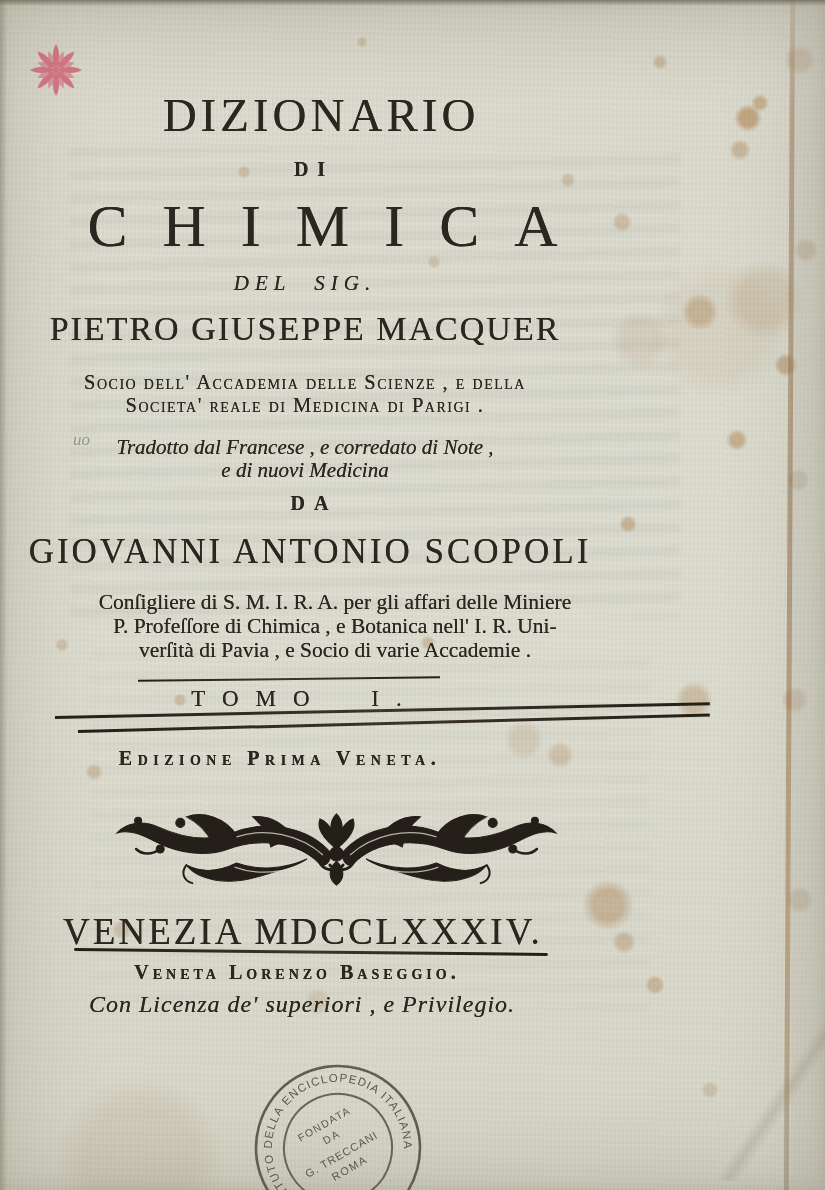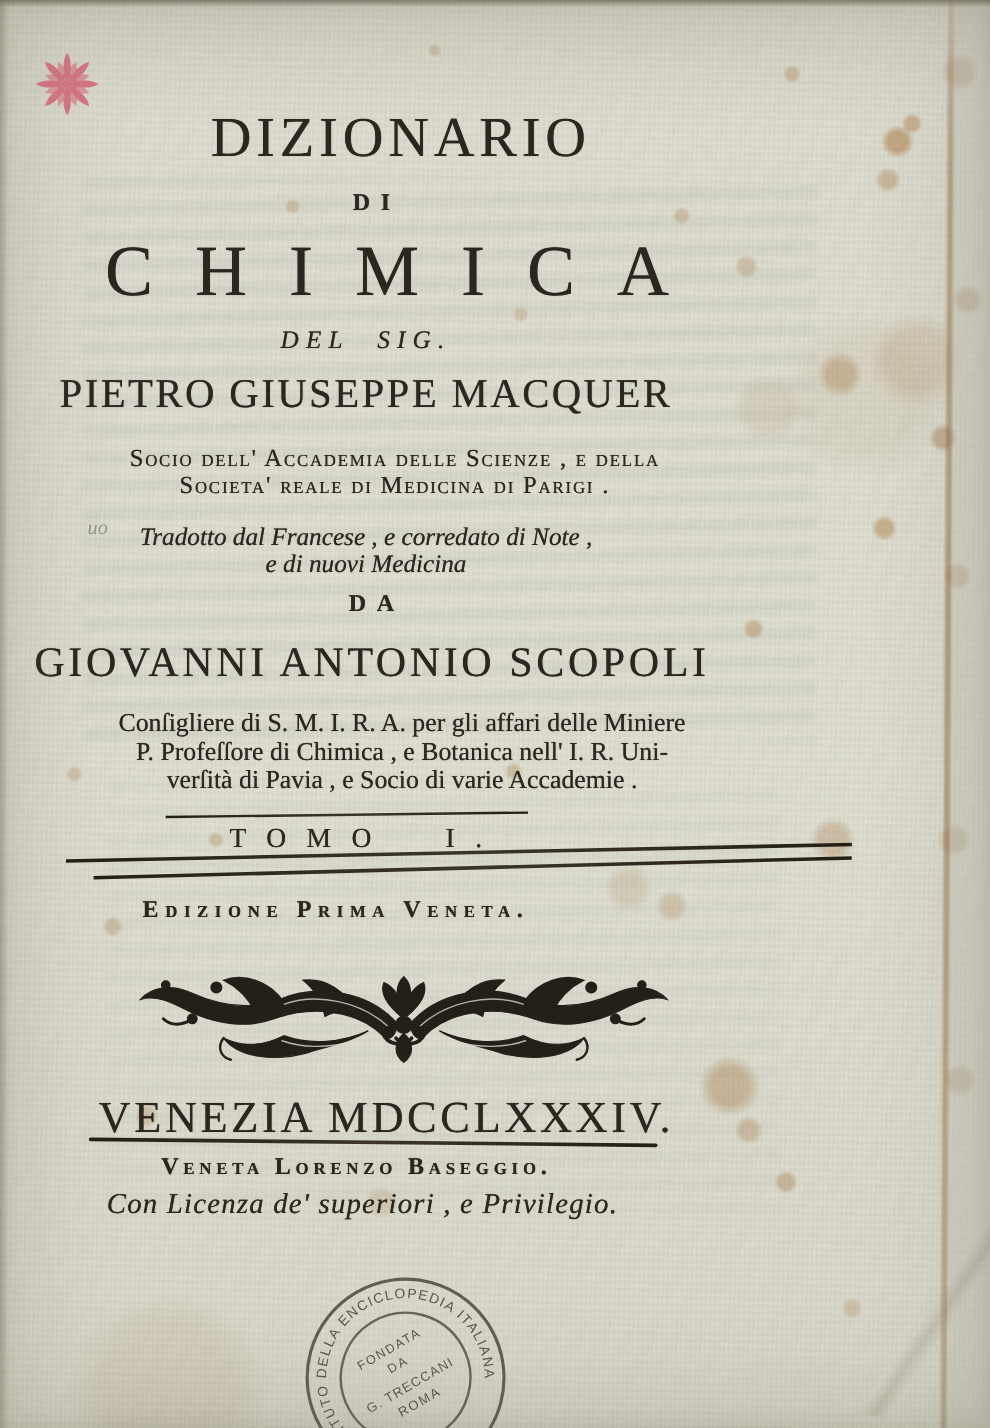--- a/index.html
+++ b/index.html
@@ -75,38 +75,38 @@
   .ghost{position:absolute;pointer-events:none;z-index:1;filter:blur(2px);
     background:repeating-linear-gradient(178.5deg, rgba(104,120,116,.065) 0 9px, rgba(216,215,202,0) 9px 23px);}
   .ghost.g1{left:70px;top:148px;width:610px;height:470px;}
   .ghost.g2{left:90px;top:650px;width:560px;height:360px;opacity:.55;}
   .margin-mark{position:absolute;left:36px;top:430px;z-index:2;font-style:italic;font-size:17px;
     color:rgba(92,98,92,.55);filter:blur(.4px);margin-left:37px;}
   
   .t{position:absolute;z-index:3;white-space:nowrap;text-align:center;color:#2b261f;
      text-shadow:0 0 .6px rgba(43,38,31,.85);}
   .cw{left:0;width:610px;}           
-  .title1{top:88px;font-size:47px;letter-spacing:4px;padding-left:16px;margin-left:13px;}
+  .title1{top:88px;font-size:47px;letter-spacing:4px;padding-left:16px;}
   .title2{top:158px;font-size:20px;letter-spacing:9px;padding-left:9px;font-weight:bold;}
   .title3{top:192px;font-size:60px;letter-spacing:35px;padding-left:35px;}
   .delsig{top:271px;font-size:21px;font-style:italic;letter-spacing:6px;word-spacing:12px;padding-left:0;}
   .author{top:310px;font-size:34px;letter-spacing:2px;}
-  .authtitles{top:371px;font-size:20.5px;line-height:23px;font-variant:small-caps;letter-spacing:1.5px;padding-left:24px;}
+  .authtitles{top:371px;font-size:20.5px;line-height:23px;font-variant:small-caps;letter-spacing:1.5px;}
   .trad{top:436px;font-size:21px;font-style:italic;line-height:23px;}
   .da{top:492px;font-size:20px;letter-spacing:9px;padding-left:9px;font-weight:bold;}
   .translator{top:532px;font-size:35px;letter-spacing:3px;left:5px;}
   .transtitles{top:590px;font-size:21.5px;line-height:24px;left:0;width:670px;}
   .rule{position:absolute;z-index:3;background:linear-gradient(90deg,#241f17,#3b342a,#241f17);}
   .rule-short{left:138px;top:678px;width:302px;height:2px;transform:rotate(-.7deg);}
   .tomo{top:686px;left:0;width:576px;font-size:23px;letter-spacing:17px;word-spacing:22px;padding-left:17px;}
   .rule-a{left:55px;top:716px;width:655px;height:3px;transform:rotate(-1.2deg);transform-origin:left center;}
   .rule-b{left:78px;top:730px;width:632px;height:2.5px;transform:rotate(-1.5deg);transform-origin:left center;}
   .edizione{top:747px;left:0;width:560px;font-size:20px;font-variant:small-caps;letter-spacing:5.5px;font-weight:bold;}
   .ornament{position:absolute;left:113px;top:810px;width:447px;height:80px;z-index:3;}
-  .venezia{top:910px;left:0;width:606px;font-size:37px;letter-spacing:3px;padding-left:19px;}
+  .venezia{top:910px;left:0;width:606px;font-size:37px;letter-spacing:3px;}
   .rule-ven{left:74px;top:948px;width:474px;height:3px;transform:rotate(.6deg);transform-origin:left center;border-radius:2px;}
   .presso{top:961px;left:0;width:594px;font-size:20px;font-variant:small-caps;letter-spacing:4px;font-weight:bold;}
   .licenza{top:991px;left:0;width:604px;font-size:24px;font-style:italic;letter-spacing:1px;}
   .rosette{position:absolute;left:26px;top:40px;width:60px;height:60px;z-index:3;opacity:.88;}
   .libstamp{position:absolute;left:250px;top:1060px;width:176px;height:176px;z-index:3;opacity:.92;}
 </style>
 </head>
 <body>
 
 <div class="page">

